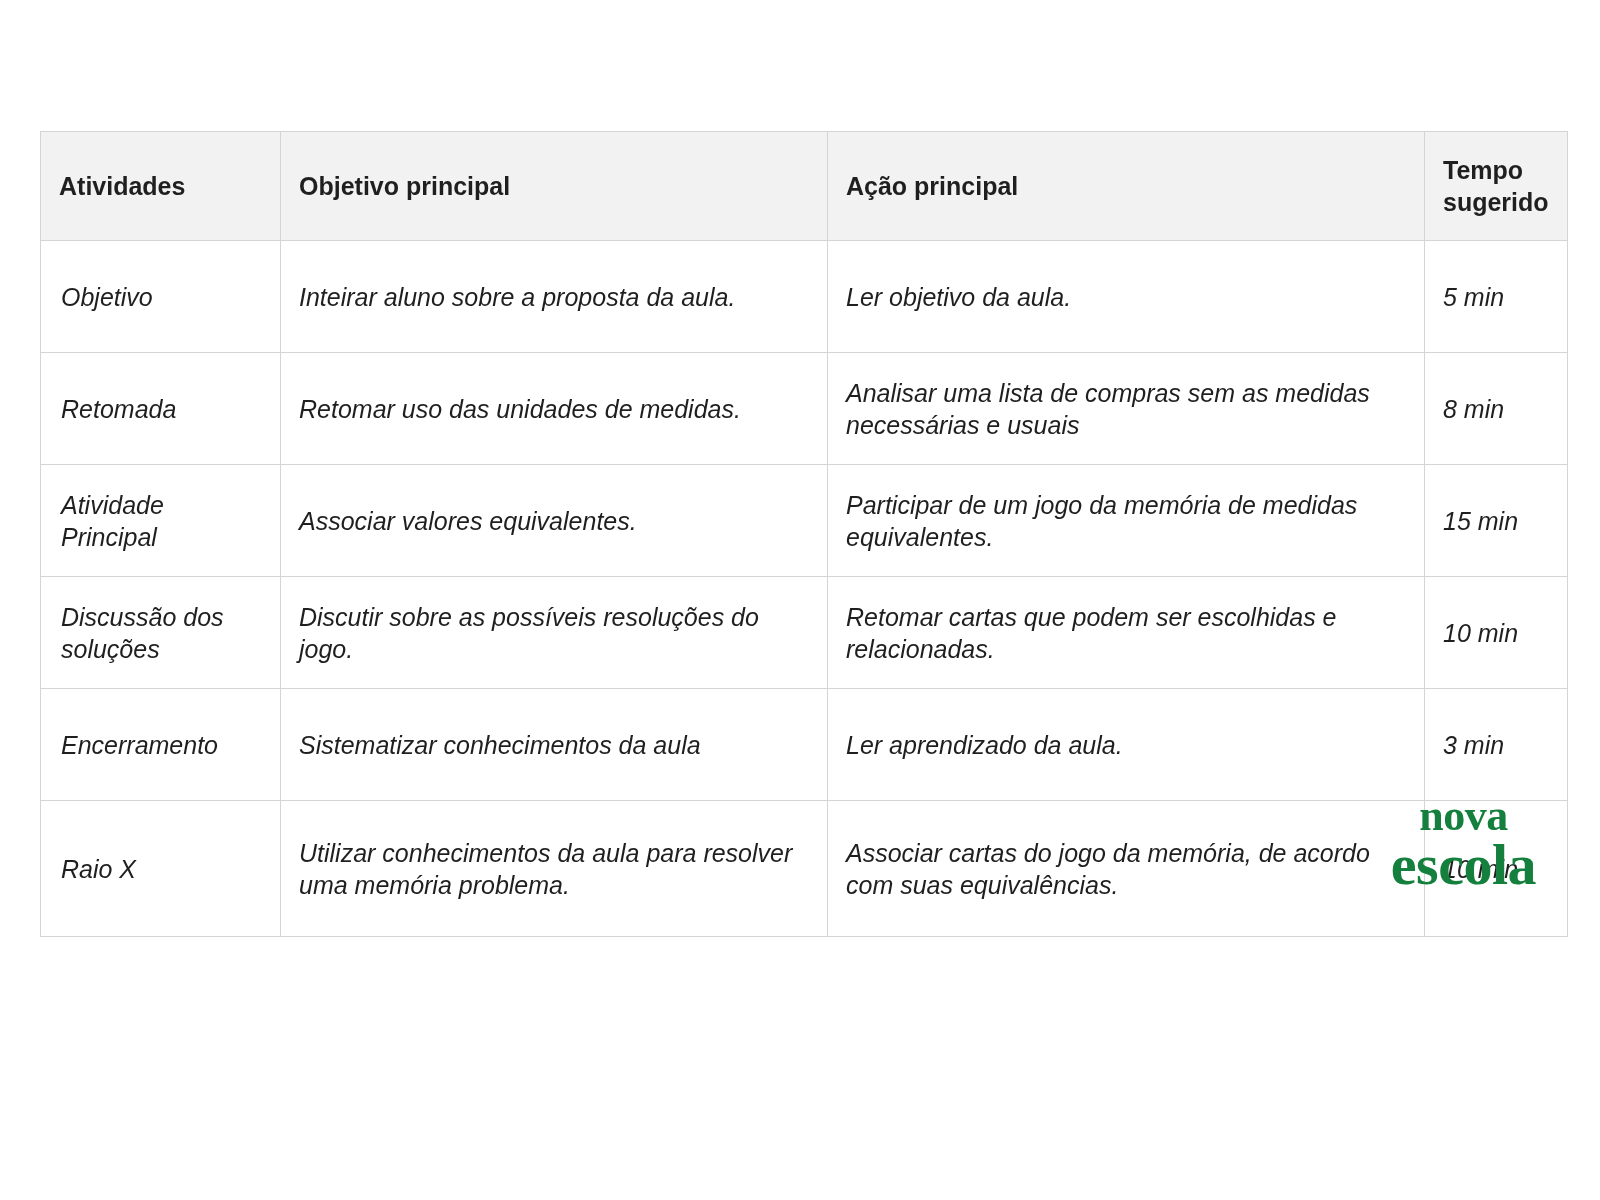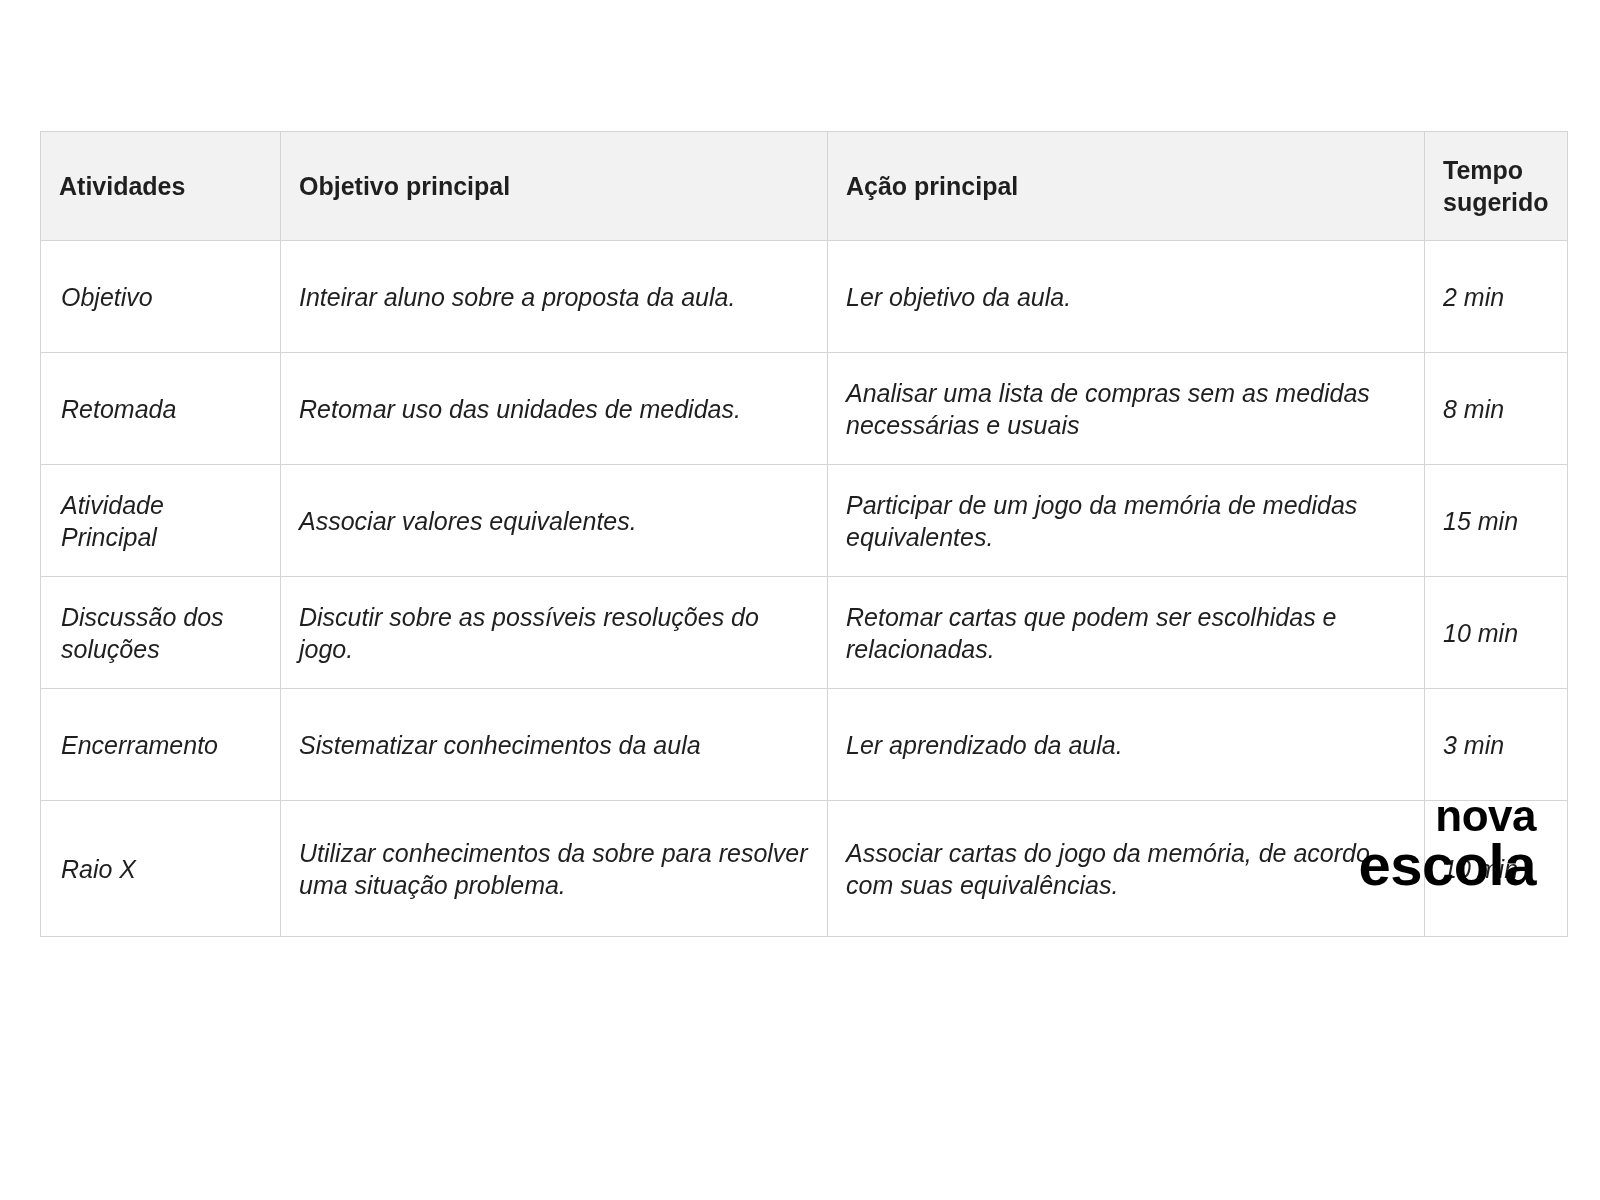--- a/index.html
+++ b/index.html
@@ -74,23 +74,23 @@
   table.plan tbody tr { height: 112px; font-style: italic; }
   table.plan tbody tr.tall { height: 136px; }
 
   table.plan td.cell-activity { padding-left: 20px; }
   table.plan td.cell-time { padding-left: 18px; white-space: nowrap; }
 
   .brand {
     position: absolute;
     right: 64px;
     bottom: 62px;
-    text-align: right;
-    font-family: Liberation Sans, sans-serif;
-    color: #000000;
+    text-align: center;
+    font-family: Liberation Serif, serif;
+    color: #15803d;
     line-height: 0.98;
     letter-spacing: -0.5px;
     user-select: none;
   }
   .brand .line1 {
     font-size: 44px;
     font-weight: 700;
     display: block;
   }
   .brand .line2 {
@@ -121,21 +121,21 @@
             <span>Tempo</span><br>
             <span>sugerido</span>
           </th>
         </tr>
       </thead>
       <tbody>
         <tr>
           <td class="cell-activity">Objetivo</td>
           <td>Inteirar aluno sobre a proposta da aula.</td>
           <td>Ler objetivo da aula.</td>
-          <td class="cell-time">2 min</td>
+          <td class="cell-time">5 min</td>
         </tr>
         <tr>
           <td class="cell-activity">Retomada</td>
           <td>Retomar uso das unidades de medidas.</td>
           <td>Analisar uma lista de compras sem as medidas necessárias e usuais</td>
           <td class="cell-time">8 min</td>
         </tr>
         <tr>
           <td class="cell-activity">Atividade Principal</td>
           <td>Associar valores equivalentes.</td>
@@ -149,21 +149,21 @@
           <td class="cell-time">10 min</td>
         </tr>
         <tr>
           <td class="cell-activity">Encerramento</td>
           <td>Sistematizar conhecimentos da aula</td>
           <td>Ler aprendizado da aula.</td>
           <td class="cell-time">3 min</td>
         </tr>
         <tr class="tall">
           <td class="cell-activity">Raio X</td>
-          <td>Utilizar conhecimentos da sobre para resolver uma situação problema.</td>
+          <td>Utilizar conhecimentos da aula para resolver uma memória problema.</td>
           <td>Associar cartas do jogo da memória, de acordo com suas equivalências.</td>
           <td class="cell-time">10 min</td>
         </tr>
       </tbody>
     </table>
   </div>
 
   <div class="brand">
     <span class="line1">nova</span>
     <span class="line2">escola</span>

